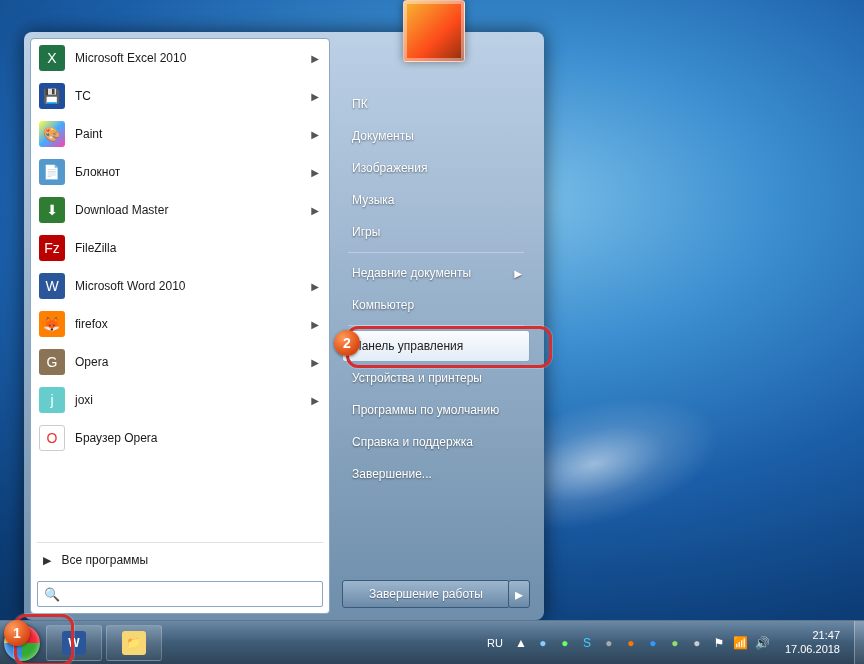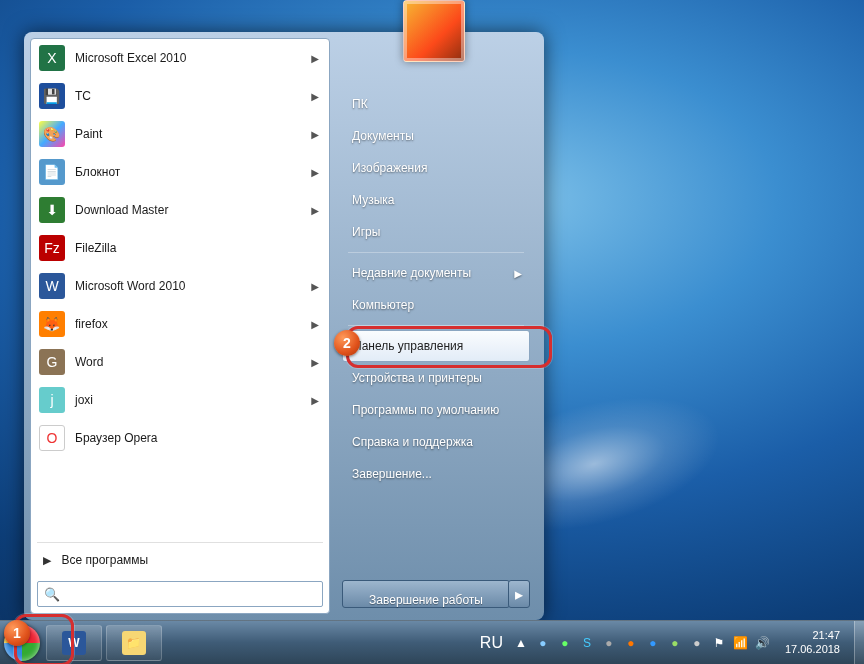--- a/index.html
+++ b/index.html
@@ -60,21 +60,21 @@
 .right-item.highlighted {
   background: linear-gradient(to bottom, #fafcfe 0%, #e2ecf7 100%);
   border: 1px solid #8ba6c1; color: #222; text-shadow: none;
 }
 .right-item .ra { position:absolute; right:8px; font-size:10px; color:#fff;}
 .right-sep { height: 1px; background: rgba(255,255,255,0.3); margin: 4px 6px; }
 .shutdown-wrap { margin-top: auto; display:flex; }
 .shutdown {
   flex:1; height: 28px; border: 1px solid #3a5a7a; border-radius: 3px;
   background: linear-gradient(to bottom, #9db6ce 0%, #6b8aa8 100%);
-  color: #fff; font-size: 12px; display:flex;align-items:flex-end;justify-content:center;
+  color: #fff; font-size: 12px; display:flex;align-items:center;justify-content:center;
   text-shadow: 0 1px 1px rgba(0,0,0,0.4); cursor:pointer;
 }
 .shutdown-arrow { width:22px; border-left:1px solid #3a5a7a; display:flex;align-items:center;justify-content:center; color:#fff; border: 1px solid #3a5a7a; border-radius:3px; margin-left:-2px; background: linear-gradient(to bottom, #9db6ce 0%, #6b8aa8 100%);}
 
 .taskbar {
   position: absolute; bottom: 0; left: 0; right: 0; height: 44px;
   background: linear-gradient(to bottom, #6a89a6 0%, #3f5c77 50%, #2e4558 100%);
   display: flex; align-items: center; border-top: 1px solid rgba(255,255,255,0.25);
 }
 .start-orb {
@@ -87,21 +87,21 @@
   box-shadow: 0 0 4px rgba(0,0,0,0.6), inset 0 0 6px rgba(255,255,255,0.6);
 }
 .task-btn {
   width: 56px; height: 36px; margin: 0 2px; border-radius: 3px;
   background: linear-gradient(to bottom, rgba(255,255,255,0.2), rgba(255,255,255,0.05));
   border: 1px solid rgba(255,255,255,0.2); display:flex;align-items:center;justify-content:center; cursor:pointer;
 }
 .task-btn .ico { width:24px;height:24px;border-radius:3px;display:flex;align-items:center;justify-content:center;color:#fff;font-size:12px;font-weight:bold;}
 .tray { margin-left: auto; display:flex; align-items:center; gap:6px; padding-right:6px; height:100%;}
 .tray-ico { width:16px; height:16px; display:flex;align-items:center;justify-content:center; color:#fff; font-size:12px; cursor:pointer;}
-.lang { color:#fff; font-size:16px; padding:2px 4px; cursor:pointer;}
+.lang { color:#fff; font-size:11px; padding:2px 4px; cursor:pointer;}
 .clock { color:#fff; font-size:11px; text-align:right; line-height:1.2; padding:0 8px; cursor:pointer;}
 .show-desk { width:10px; height:44px; background: linear-gradient(to bottom, rgba(255,255,255,0.2), rgba(255,255,255,0.05)); border-left:1px solid rgba(255,255,255,0.3); cursor:pointer;}
 
 .callout {
   position:absolute; border:3px solid #d62e2e; border-radius:12px; pointer-events:none;
   box-shadow: 0 0 0 1px rgba(255,255,255,0.2);
 }
 .callout-1 { bottom:-2px; left:14px; width:60px; height:52px; }
 .callout-2 { bottom:296px; left:346px; width:206px; height:42px; }
 .badge {
@@ -161,21 +161,21 @@
     <span>Microsoft Word 2010</span>
     <span class="arrow">▶</span>
         </div>
         <div class="prog-item">
           <div class="prog-icon ic-ff">🦊</div>
     <span>firefox</span>
     <span class="arrow">▶</span>
         </div>
         <div class="prog-item">
           <div class="prog-icon ic-gimp">G</div>
-    <span>Word</span>
+    <span>Opera</span>
     <span class="arrow">▶</span>
         </div>
         <div class="prog-item">
           <div class="prog-icon ic-joxi">j</div>
     <span>joxi</span>
     <span class="arrow">▶</span>
         </div>
         <div class="prog-item">
           <div class="prog-icon ic-opera">O</div>
     <span>Браузер Opera</span>

